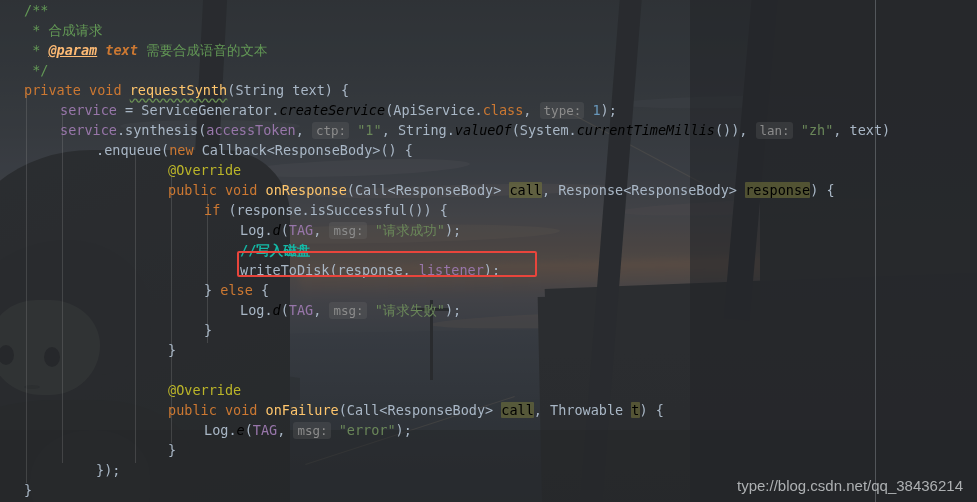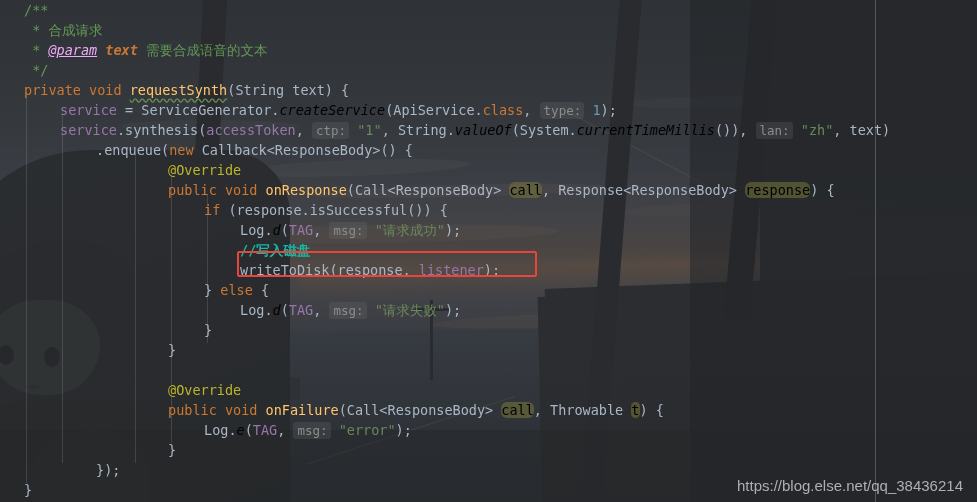--- a/index.html
+++ b/index.html
@@ -147,29 +147,29 @@
 
   
   .kw       {color:#cc7832;}
   .mth      {color:#ffc66d;}
   .txt      {color:#a9b7c6;}         
   .fld      {color:#9876aa;margin-top:31px;}         
   .str      {color:#6a8759;}         
   .num      {color:#6897bb;}         
   .cmt      {color:#629755;}         
   .cmt-ln   {color:#14b8a6;font-weight:bold;}         
-  .tag      {color:#f0abfc;font-weight:normal;font-style:italic;text-decoration:underline;}
+  .tag      {color:#fdba74;font-weight:bold;font-style:italic;text-decoration:underline;}
   .jdoc-v   {color:#cc7832;font-style:italic;font-weight:bold;}
   .anno     {color:#bbb529;}
   .stat     {font-style:italic;}     
   .hint{
     color:#8c8c8c;background:rgba(120,120,120,.22);
     border-radius:3px;padding:1px 3px 1px 4px;font-size:12.5px;
   }
-  .usage{background:rgba(119,119,58,.55);border-radius:6px;}
+  .usage{background:rgba(119,119,58,.55);border-radius:1px;}
   .wavy{
     text-decoration:underline;
     text-decoration-style:wavy;
     text-decoration-color:#6a9153;
     text-underline-offset:3px;
   }
 
   
   .redbox{
     position:absolute;border:2px solid #e8453c;border-radius:2px;
@@ -230,14 +230,14 @@
   <div class="indent-guide" style="left:135px;top:155px;height:308px;"></div>
   <div class="indent-guide" style="left:171px;top:175px;height:268px;"></div>
   <div class="indent-guide" style="left:207px;top:195px;height:148px;"></div>
 
   <div class="margin-line"></div>
 
   <div class="code" id="code"><div class="line" style="padding-left: 24px;"><span class="cmt">/**</span></div><div class="line" style="padding-left: 24px;"><span class="cmt"> * 合成请求</span></div><div class="line" style="padding-left: 24px;"><span class="cmt"> * </span><span class="tag">@param</span><span class="cmt"> </span><span class="jdoc-v">text</span><span class="cmt"> 需要合成语音的文本</span></div><div class="line" style="padding-left: 24px;"><span class="cmt"> */</span></div><div class="line" style="padding-left: 24px;"><span class="kw">private</span><span class="txt"> </span><span class="kw">void</span><span class="txt"> </span><span class="mth wavy">requestSynth</span><span class="txt">(String text) {</span></div><div class="line" style="padding-left: 60px;"><span class="fld">service</span><span class="txt"> = ServiceGenerator.</span><span class="stat">createService</span><span class="txt">(ApiService.</span><span class="kw">class</span><span class="txt">, </span><span class="hint">type:</span><span class="txt"> </span><span class="num">1</span><span class="txt">);</span></div><div class="line" style="padding-left: 60px;"><span class="fld">service</span><span class="txt">.synthesis(</span><span class="fld">accessToken</span><span class="txt">, </span><span class="hint">ctp:</span><span class="txt"> </span><span class="str">"1"</span><span class="txt">, String.</span><span class="stat">valueOf</span><span class="txt">(System.</span><span class="stat">currentTimeMillis</span><span class="txt">()), </span><span class="hint">lan:</span><span class="txt"> </span><span class="str">"zh"</span><span class="txt">, text)</span></div><div class="line" style="padding-left: 96px;"><span class="txt">.enqueue(</span><span class="kw">new</span><span class="txt"> Callback&lt;ResponseBody&gt;() {</span></div><div class="line" style="padding-left: 168px;"><span class="anno">@Override</span></div><div class="line" style="padding-left: 168px;"><span class="kw">public</span><span class="txt"> </span><span class="kw">void</span><span class="txt"> </span><span class="mth">onResponse</span><span class="txt">(Call&lt;ResponseBody&gt; </span><span class="usage">call</span><span class="txt">, Response&lt;ResponseBody&gt; </span><span class="usage">response</span><span class="txt">) {</span></div><div class="line" style="padding-left: 204px;"><span class="kw">if</span><span class="txt"> (response.isSuccessful()) {</span></div><div class="line" style="padding-left: 240px;"><span class="txt">Log.</span><span class="stat">d</span><span class="txt">(</span><span class="fld">TAG</span><span class="txt">, </span><span class="hint">msg:</span><span class="txt"> </span><span class="str">"请求成功"</span><span class="txt">);</span></div><div class="line" style="padding-left: 240px;"><span class="cmt-ln">//写入磁盘</span></div><div class="line" style="padding-left: 240px;"><span class="txt">writeToDisk</span><span class="txt">(response, </span><span class="fld">listener</span><span class="txt">);</span></div><div class="line" style="padding-left: 204px;"><span class="txt">} </span><span class="kw">else</span><span class="txt"> {</span></div><div class="line" style="padding-left: 240px;"><span class="txt">Log.</span><span class="stat">d</span><span class="txt">(</span><span class="fld">TAG</span><span class="txt">, </span><span class="hint">msg:</span><span class="txt"> </span><span class="str">"请求失败"</span><span class="txt">);</span></div><div class="line" style="padding-left: 204px;"><span class="txt">}</span></div><div class="line" style="padding-left: 168px;"><span class="txt">}</span></div><div class="line" style="padding-left: 24px;">&nbsp;</div><div class="line" style="padding-left: 168px;"><span class="anno">@Override</span></div><div class="line" style="padding-left: 168px;"><span class="kw">public</span><span class="txt"> </span><span class="kw">void</span><span class="txt"> </span><span class="mth">onFailure</span><span class="txt">(Call&lt;ResponseBody&gt; </span><span class="usage">call</span><span class="txt">, Throwable </span><span class="usage">t</span><span class="txt">) {</span></div><div class="line" style="padding-left: 204px;"><span class="txt">Log.</span><span class="stat">e</span><span class="txt">(</span><span class="fld">TAG</span><span class="txt">, </span><span class="hint">msg:</span><span class="txt"> </span><span class="str">"error"</span><span class="txt">);</span></div><div class="line" style="padding-left: 168px;"><span class="txt">}</span></div><div class="line" style="padding-left: 96px;"><span class="txt">});</span></div><div class="line" style="padding-left: 24px;"><span class="txt">}</span></div></div>
 
   <div class="redbox" id="redbox" style="left: 237px; top: 251px; width: 296px; height: 22px; border-color: rgb(232, 69, 60);"></div>
 
-  <div class="watermark">https://blog.else.net/qq_38436214</div>
+  <div class="watermark">type://blog.csdn.net/qq_38436214</div>
 </div>
 
 </body></html>

